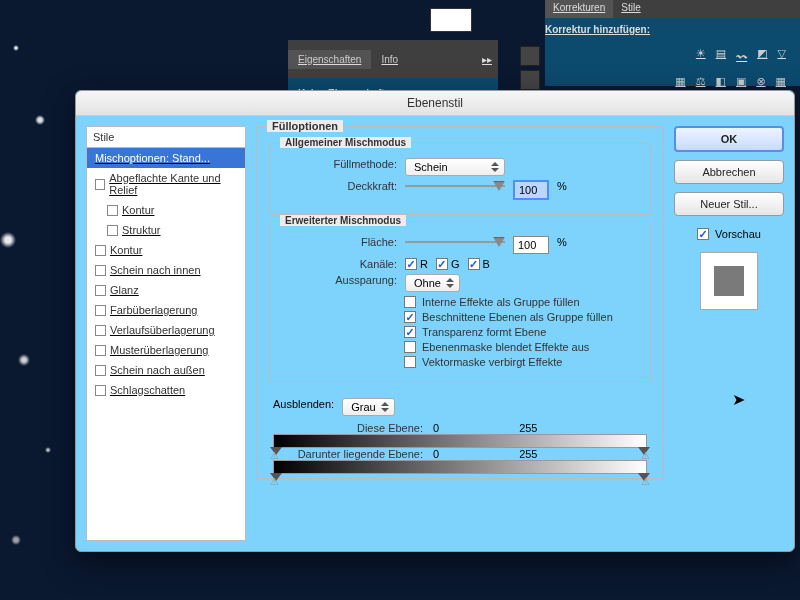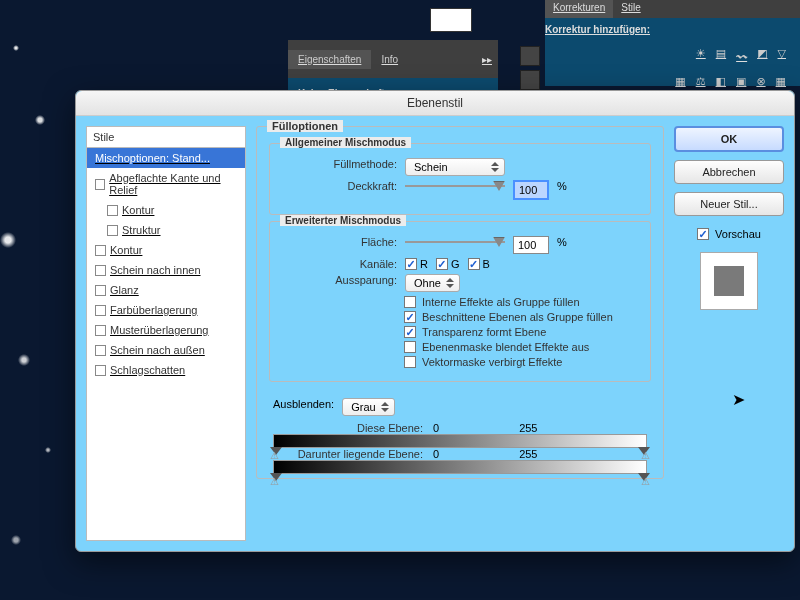--- a/index.html
+++ b/index.html
@@ -159,20 +159,24 @@
         <div class="style-item">
             <span class="chk"></span>
             <span>Glanz</span>
           </div>
         <div class="style-item">
             <span class="chk"></span>
             <span>Farbüberlagerung</span>
           </div>
         <div class="style-item">
             <span class="chk"></span>
+            <span>Verlaufsüberlagerung</span>
+          </div>
+        <div class="style-item">
+            <span class="chk"></span>
             <span>Musterüberlagerung</span>
           </div>
         <div class="style-item">
             <span class="chk"></span>
             <span>Schein nach außen</span>
           </div>
         <div class="style-item">
             <span class="chk"></span>
             <span>Schlagschatten</span>
           </div>

